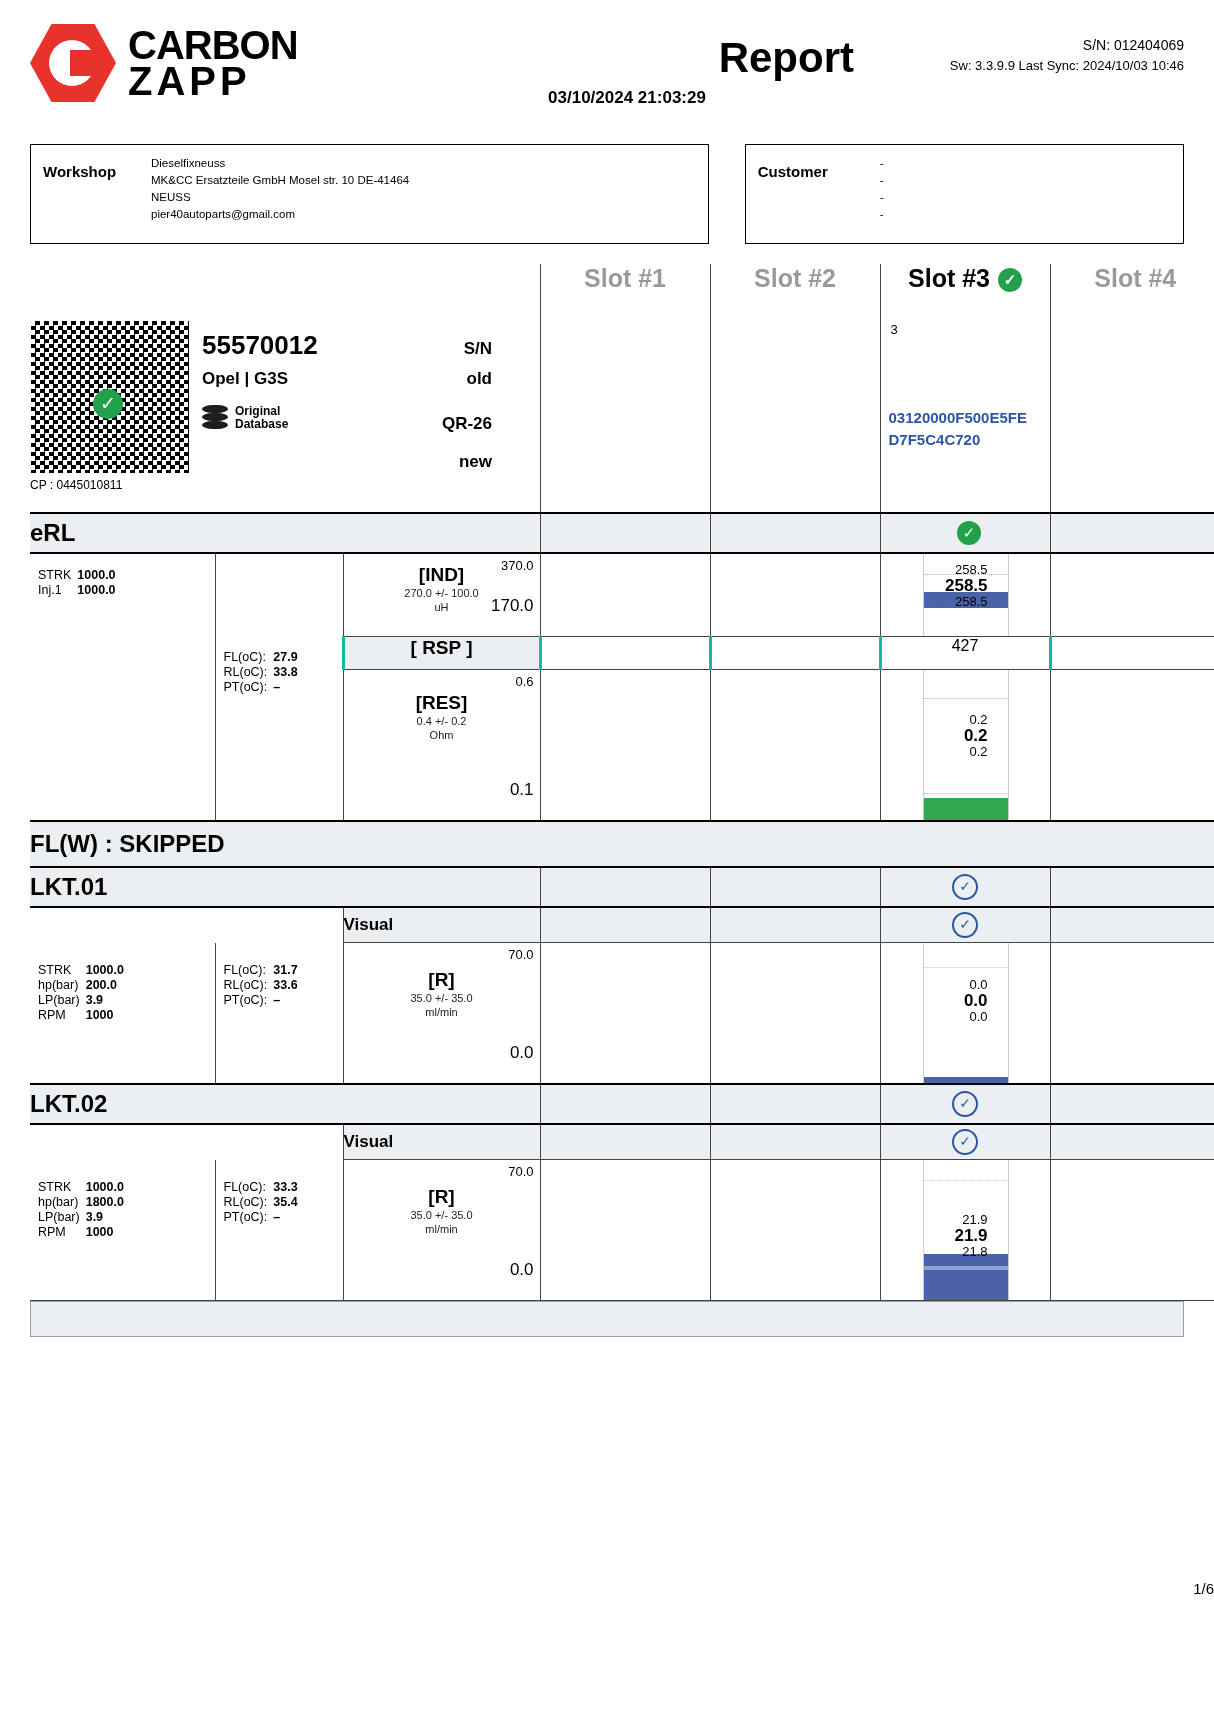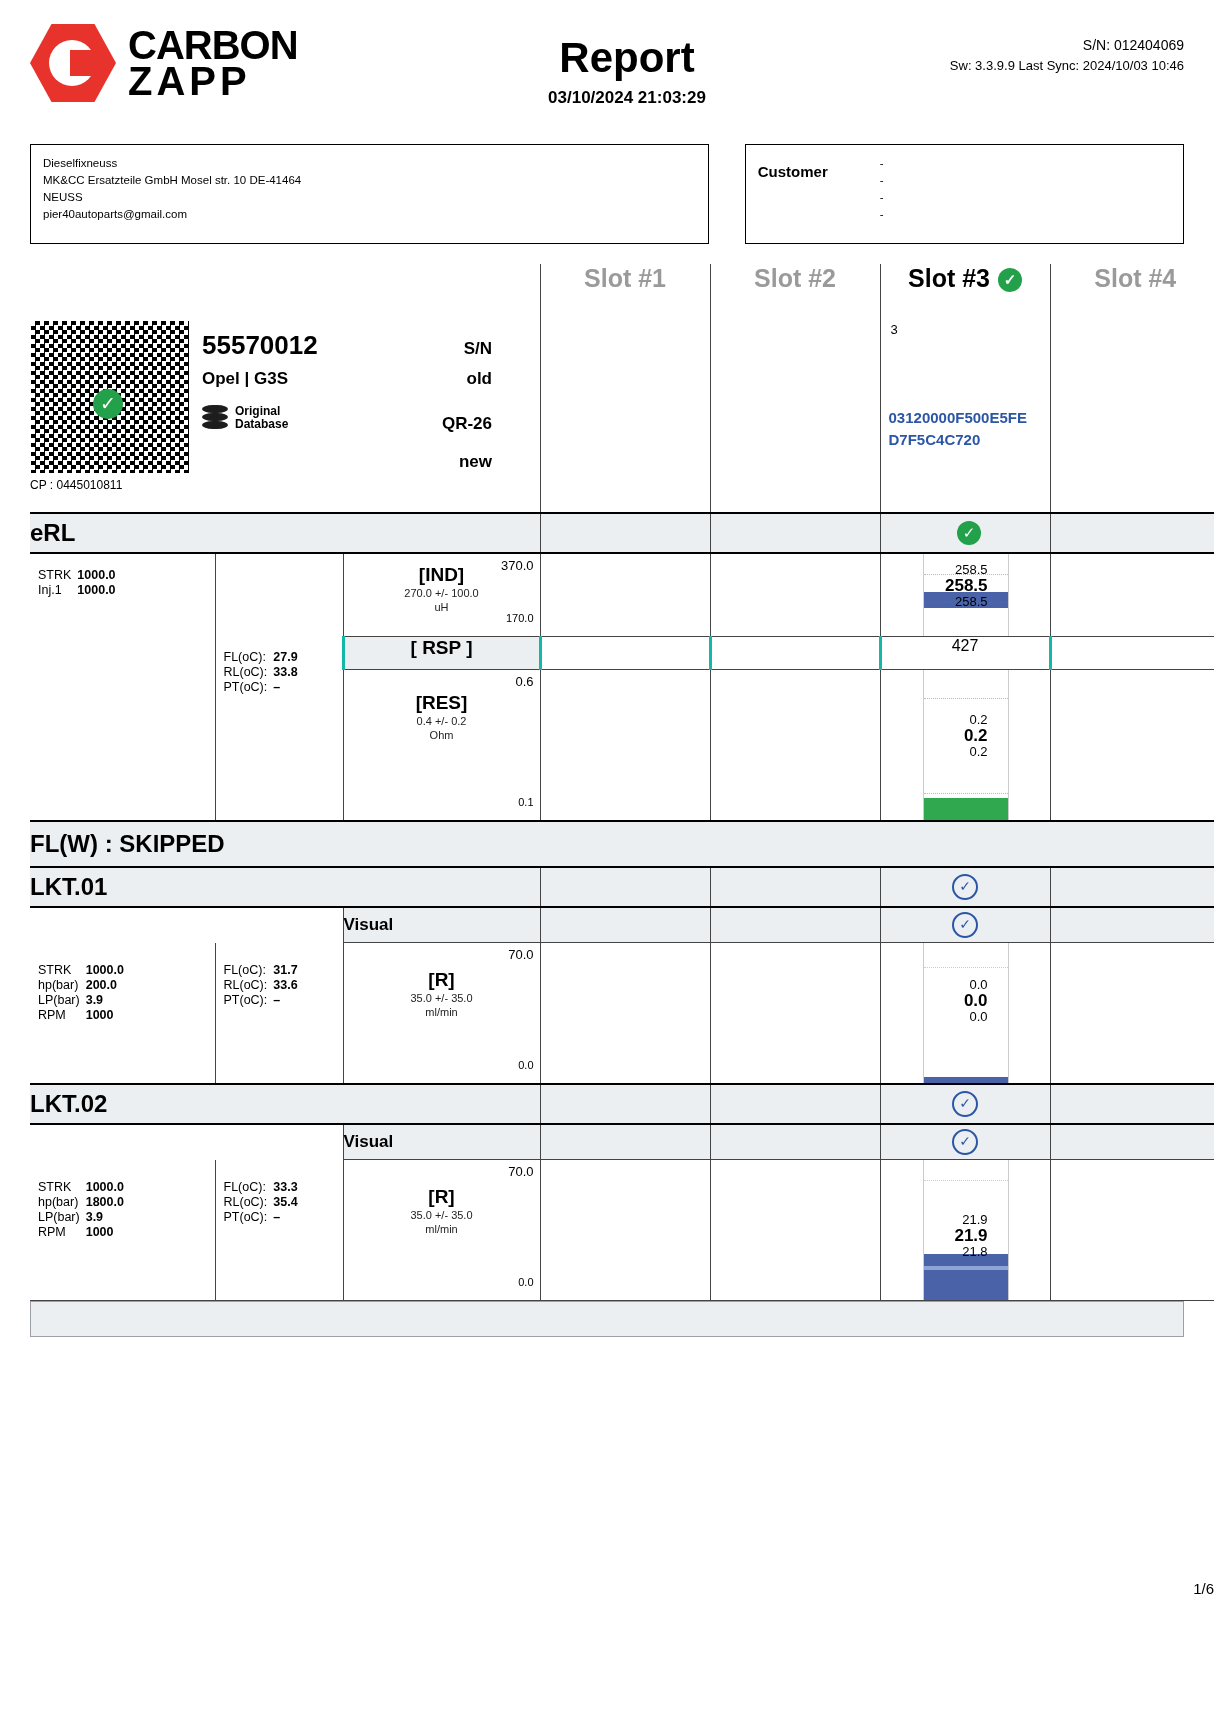--- a/index.html
+++ b/index.html
@@ -9,21 +9,21 @@
   
   .hdr{display:flex;align-items:flex-start;height:110px;}
   .logo-wrap{display:flex;align-items:center;width:370px;padding-top:6px;}
   .logo-mark{position:relative;width:86px;height:78px;flex:0 0 86px;}
   .hexa{width:86px;height:78px;background:#e8322c;clip-path:polygon(25% 0,75% 0,100% 50%,75% 100%,25% 100%,0 50%);position:relative;}
   .hexa:after{content:"";position:absolute;left:19px;top:16px;width:46px;height:46px;border-radius:50%;background:#fff;}
   .hexa:before{content:"";position:absolute;left:40px;top:26px;width:28px;height:26px;background:#e8322c;z-index:2;}
   .logo-text{margin-left:12px;font-weight:bold;font-size:40px;line-height:36px;letter-spacing:-1px;}
   .logo-text div:last-child{letter-spacing:4px;}
   .hdr-mid{flex:1;text-align:center;padding-top:16px;}
-  .rep-title{font-size:42px;font-weight:bold;letter-spacing:0px;}
+  .rep-title{font-size:42px;font-weight:bold;letter-spacing:0px;text-align:right;}
   .rep-date{font-size:17px;font-weight:bold;margin-top:6px;}
   .hdr-right{width:330px;text-align:right;padding-top:12px;}
   .dev-title{font-size:28px;font-weight:bold;}
   .dev-sn{font-size:14px;margin-top:7px;}
   .dev-sw{font-size:13px;margin-top:5px;}
 
   
   .info-row{display:flex;gap:36px;margin-top:16px;}
   .box{border:1px solid #000;box-sizing:border-box;display:flex;padding:10px 12px;}
   .box-workshop{width:680px;height:100px;}
@@ -69,21 +69,21 @@
   .meas td{border-left:1px solid #444;}
   .leftstats{font-size:12px;padding:14px 0 0 8px;line-height:15px;}
   .leftstats table{border-collapse:collapse;}
   .leftstats td{border:none;padding:0 6px 0 0;font-size:12.5px;}
   .bold{font-weight:bold;}
   .param-cell{padding:0;}
   .param-name{font-size:19px;font-weight:bold;text-align:center;}
   .param-tol{font-size:11px;text-align:center;color:#222;line-height:14px;}
   .scale{position:relative;}
   .scale-top{position:absolute;right:6px;top:4px;font-size:13px;}
-  .scale-bot{position:absolute;right:6px;bottom:12px;font-size:11px;}
+  .scale-bot{position:absolute;right:6px;bottom:20px;font-size:17px;}
   .valbox{position:relative;height:100%;}
   .vals{position:absolute;right:62px;text-align:right;font-size:13px;line-height:16px;}
   .vals .big{font-size:17px;font-weight:bold;}
   .bar{position:absolute;left:50%;margin-left:-42px;width:84px;background:#fff;border-left:1px solid #ccc;border-right:1px solid #ccc;}
   .grad{position:absolute;left:0;right:0;}
   .dash{position:absolute;left:0;right:0;border-top:1px dashed #4a69b5;}
   .blue{background:#4a62a8;}
   .green{background:#2fa84f;}
 
   .rsp-row td{border-left:3px solid #14b8a6;border-top:1px solid #444;border-bottom:1px solid #444;}
@@ -114,20 +114,21 @@
       <div class="rep-date">03/10/2024 21:03:29</div>
     </div>
     <div class="hdr-right">
       <div class="dev-sn">S/N: 012404069</div>
       <div class="dev-sw">Sw: 3.3.9.9 Last Sync: 2024/10/03 10:46</div>
     </div>
   </div>
 
   <div class="info-row">
     <div class="box box-workshop">
+      <div class="box-label">Workshop</div>
       <div class="box-body">
         <div>Dieselfixneuss</div>
         <div>MK&amp;CC Ersatzteile GmbH  Mosel str. 10 DE-41464</div>
         <div>NEUSS</div>
         <div>pier40autoparts@gmail.com</div>
       </div>
     </div>
     <div class="box box-customer">
       <div class="box-label">Customer</div>
       <div class="cust-body">

